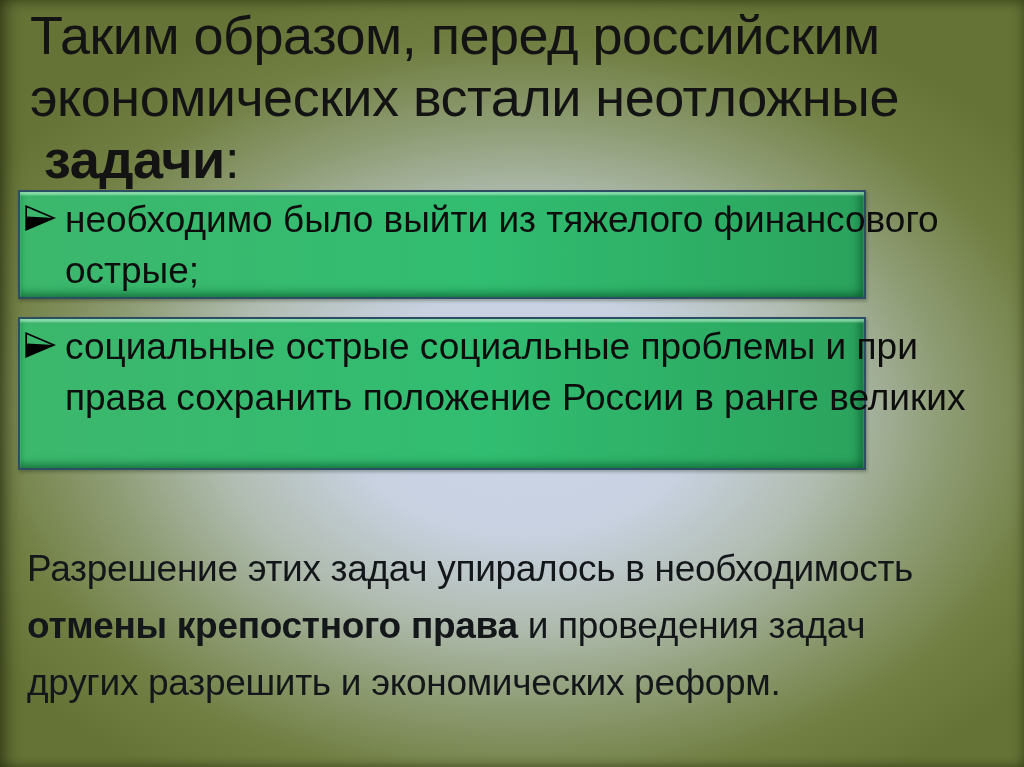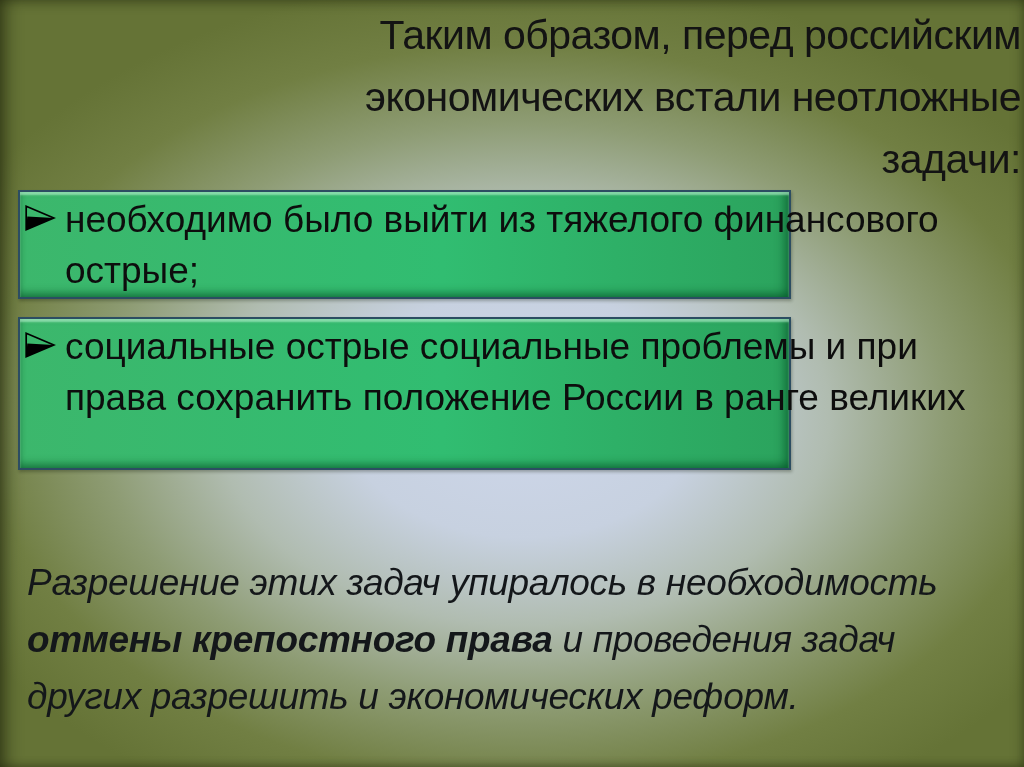--- a/index.html
+++ b/index.html
@@ -12,50 +12,49 @@
       radial-gradient(ellipse 640px 440px at 51% 54%,
         #ced7eb 0%, #c7d1e0 28%, #b0bcb0 48%, #8e9c74 66%,
         #717f43 84%, #657336 100%);
     box-shadow:
       inset 14px 0 16px -8px rgba(32,38,12,0.65),
       inset -8px 0 12px -6px rgba(32,38,12,0.35),
       inset 0 8px 12px -6px rgba(32,38,12,0.4),
       inset 0 -6px 10px -5px rgba(32,38,12,0.35);
   }
   .title{
-    position:absolute; top:4px; right:3px; left:30px;
-    text-align:right;
-    font-size:41px; line-height:62px;
+    position:absolute; top:4px; right:14px; left:30px;
+    text-align:left;
+    font-size:54px; line-height:62px;
     color:#131313;
     letter-spacing:-0.5px;
     white-space:nowrap;
   }
-  .title-emph{font-weight:400;}
+  .title-emph{font-weight:700;margin-left:14px;}
   .task-box{
-    position:absolute; left:18px; width:773px;
+    position:absolute; left:18px; width:848px;
     box-sizing:border-box;
     border:2px solid #2c4d62;
     background:linear-gradient(90deg,#3cb76c 0%,#31bd71 55%,#2ba35d 100%);
     box-shadow:
       inset 0 3px 2px rgba(205,255,225,0.55),
       inset 0 -7px 8px -3px rgba(0,75,35,0.55),
       inset -9px 0 10px -4px rgba(0,75,35,0.5),
       inset 3px 0 4px -2px rgba(0,75,35,0.25),
       1px 2px 3px rgba(20,26,10,0.3);
     padding:2px 8px 0 45px;
     color:#0d0d0d;
     font-size:37px; line-height:51px;
     white-space:nowrap;
   }
   .box1{top:190px; height:109px;}
   .box2{top:317px; height:153px;}
   .bullet{position:absolute; left:3px; top:5px; width:34px; height:34px;}
   .conclusion{
-    position:absolute; left:27px; top:554px; right:18px;
-    font-style:italic;
+    position:absolute; left:27px; top:540px; right:18px;
     font-size:37px; line-height:57px;
     color:#14171a;
     white-space:nowrap;
     letter-spacing:-0.3px;
   }
   .bold-seg{font-weight:700;text-align:right;}
 </style>
 </head>
 <body>
 

